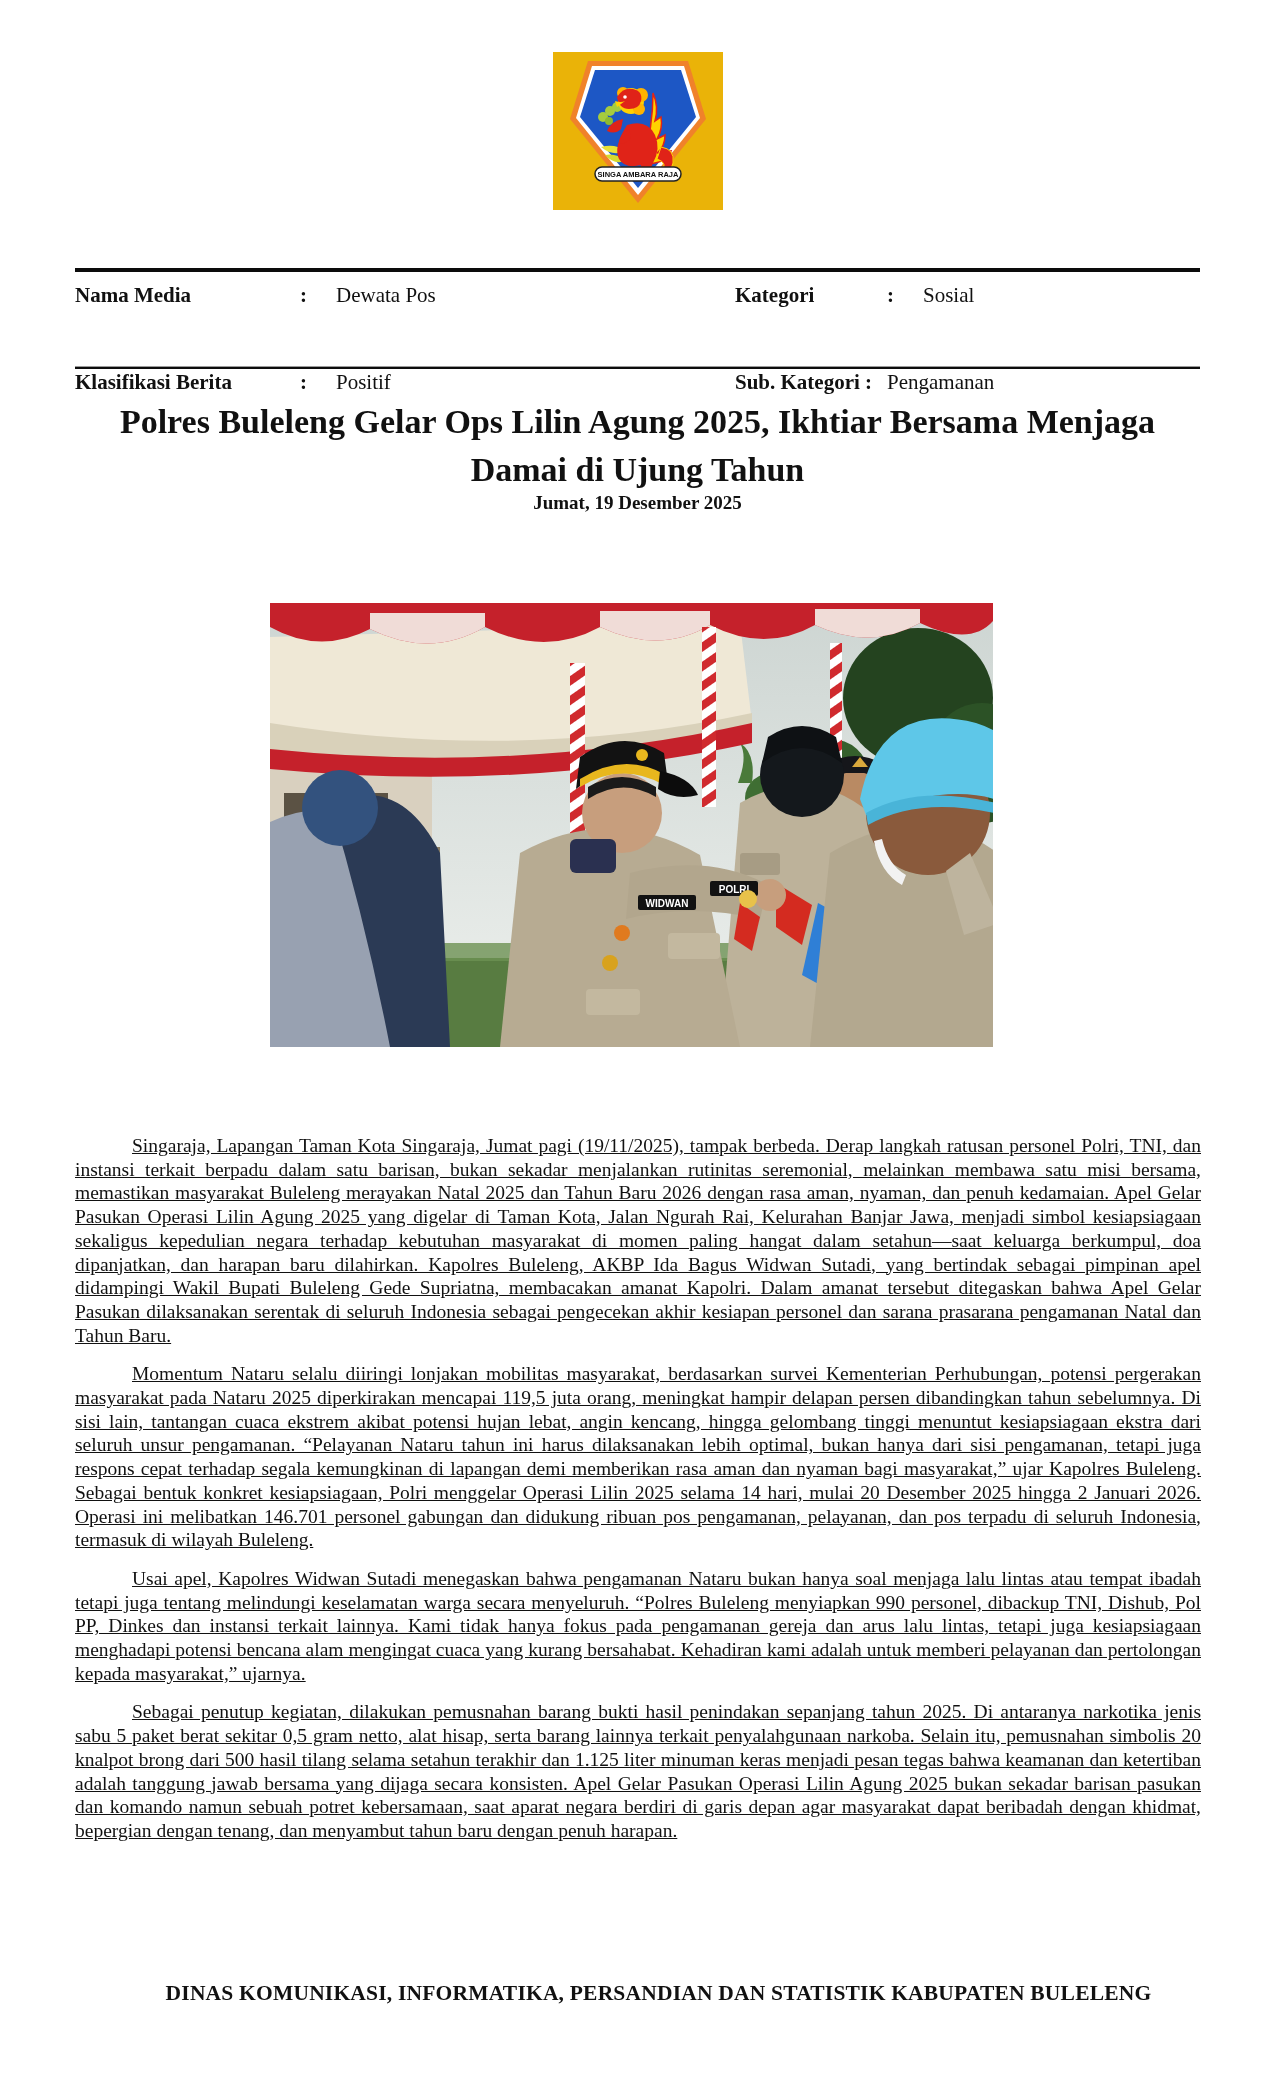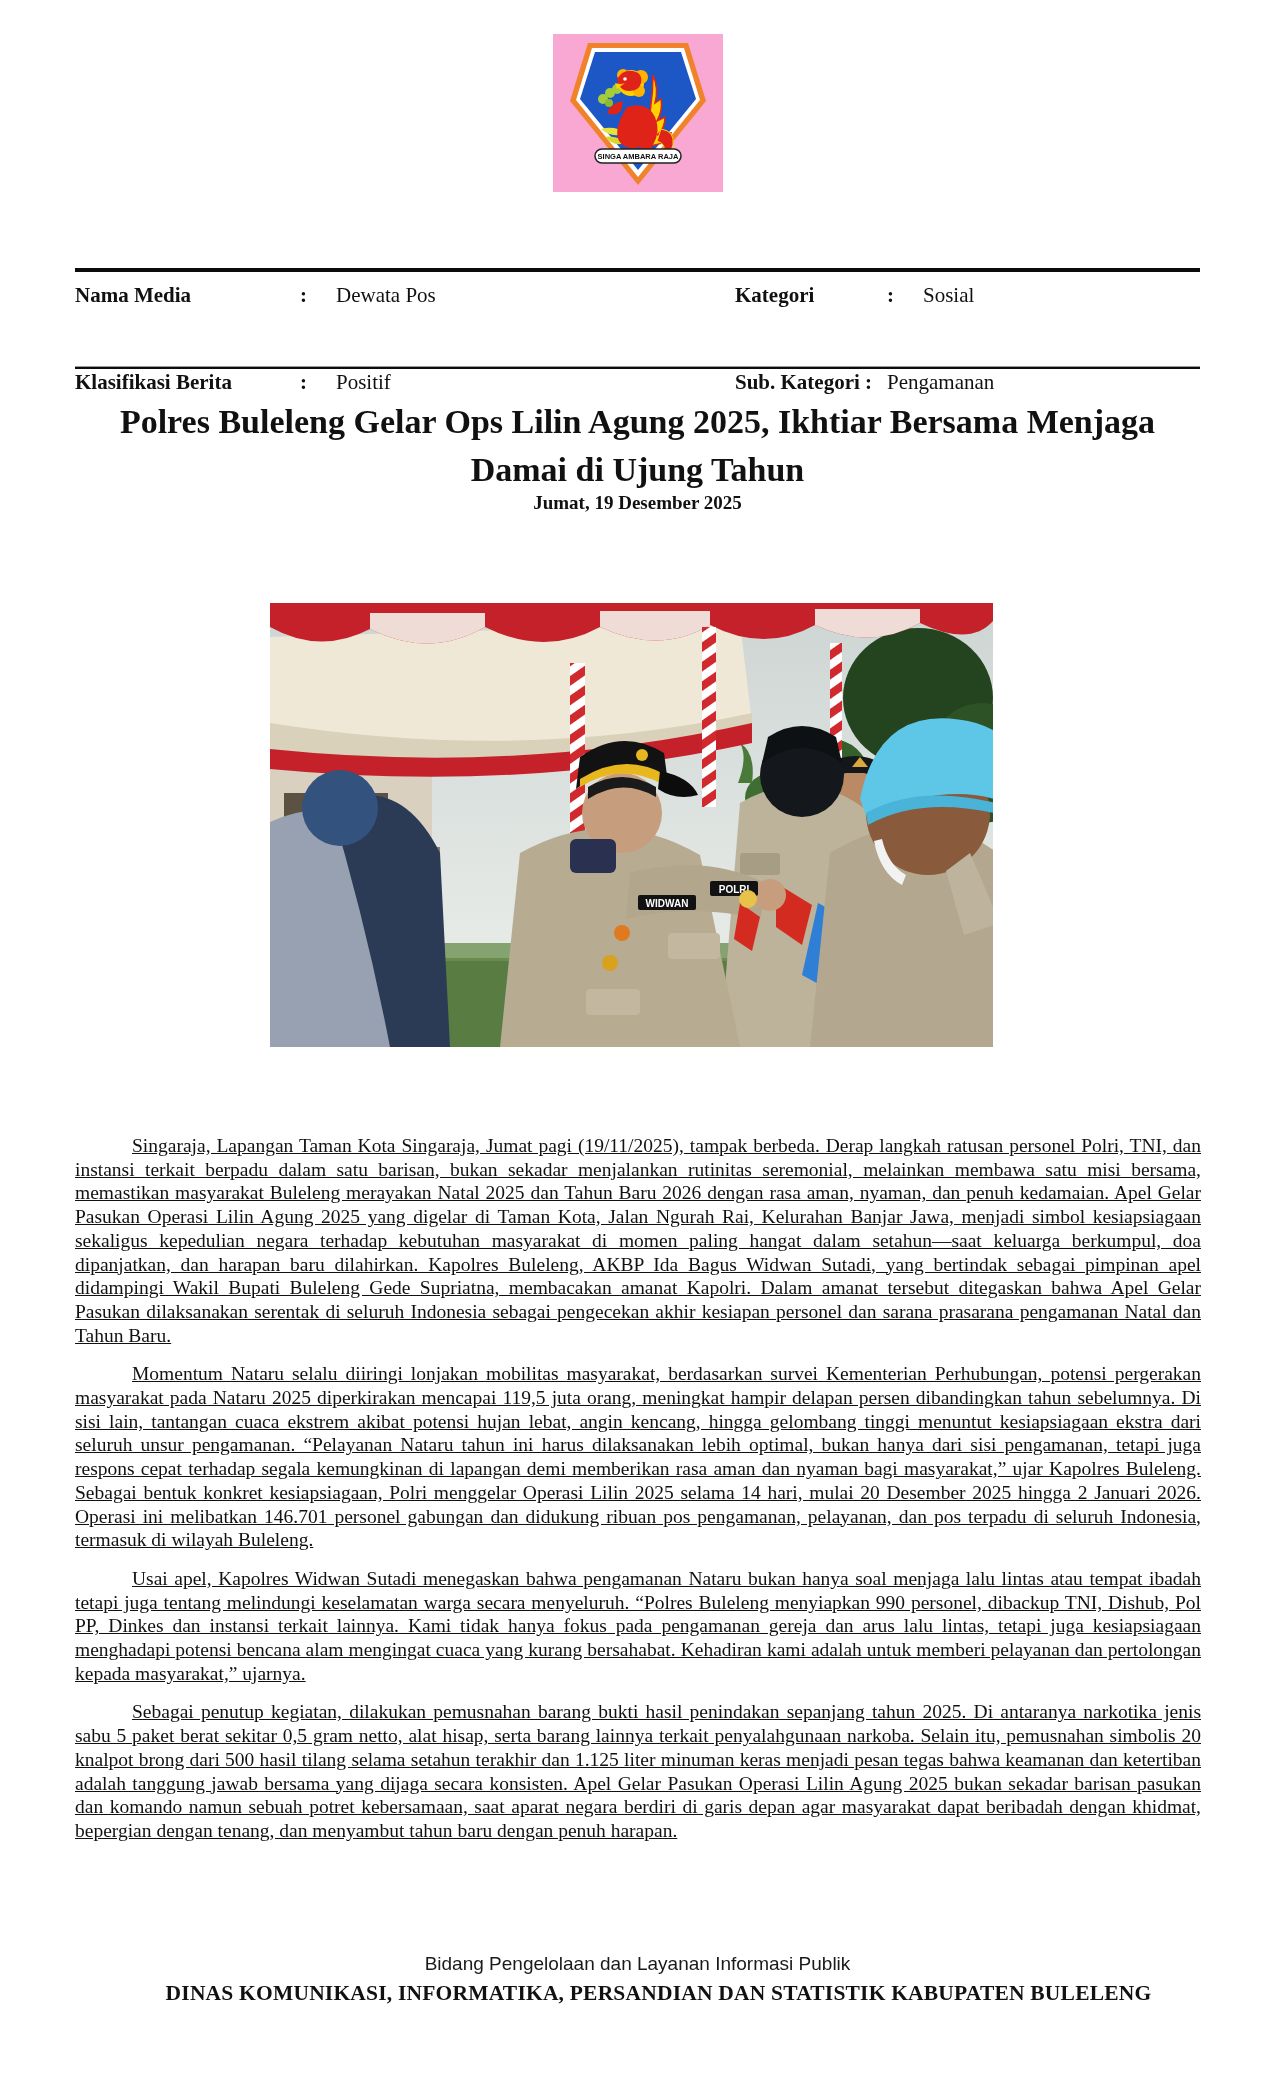--- a/index.html
+++ b/index.html
@@ -6,22 +6,22 @@
   .page{
     position:relative;
     width:1275px;height:2100px;
     background:#ffffff;
     font-family:"Liberation Serif", serif;
     color:#111;
     overflow:hidden;
   }
   
   .logo-wrap{
-    position:absolute;top:34px;left:50%;transform:translateX(-50%);
-    width:170px;height:158px;background:#f9a8d4;
+    position:absolute;top:52px;left:50%;transform:translateX(-50%);
+    width:170px;height:158px;background:#eab308;
     display:flex;align-items:center;justify-content:center;
   }
   .kliping-title{
     position:absolute;top:220px;left:0;width:100%;
     text-align:center;font-weight:bold;font-size:33px;letter-spacing:.5px;
     white-space:nowrap;
   }
   .rule1{position:absolute;top:268px;left:75px;right:75px;height:0;border-top:4px solid #0c0c0c;}
   .rule2{position:absolute;top:366px;left:75px;right:75px;height:0;border-top:1px solid #9a9a9a;border-bottom:2px solid #0c0c0c;}
   .meta-row{position:absolute;left:75px;right:75px;display:flex;font-size:21px;}
@@ -267,16 +267,15 @@
   </div>
 
   <div class="body-text">
     <p>Singaraja, Lapangan Taman Kota Singaraja, Jumat pagi (19/11/2025), tampak berbeda. Derap langkah ratusan personel Polri, TNI, dan instansi terkait berpadu dalam satu barisan, bukan sekadar menjalankan rutinitas seremonial, melainkan membawa satu misi bersama, memastikan masyarakat Buleleng merayakan Natal 2025 dan Tahun Baru 2026 dengan rasa aman, nyaman, dan penuh kedamaian. Apel Gelar Pasukan Operasi Lilin Agung 2025 yang digelar di Taman Kota, Jalan Ngurah Rai, Kelurahan Banjar Jawa, menjadi simbol kesiapsiagaan sekaligus kepedulian negara terhadap kebutuhan masyarakat di momen paling hangat dalam setahun—saat keluarga berkumpul, doa dipanjatkan, dan harapan baru dilahirkan. Kapolres Buleleng, AKBP Ida Bagus Widwan Sutadi, yang bertindak sebagai pimpinan apel didampingi Wakil Bupati Buleleng Gede Supriatna, membacakan amanat Kapolri. Dalam amanat tersebut ditegaskan bahwa Apel Gelar Pasukan dilaksanakan serentak di seluruh Indonesia sebagai pengecekan akhir kesiapan personel dan sarana prasarana pengamanan Natal dan Tahun Baru.</p>
     <p>Momentum Nataru selalu diiringi lonjakan mobilitas masyarakat, berdasarkan survei Kementerian Perhubungan, potensi pergerakan masyarakat pada Nataru 2025 diperkirakan mencapai 119,5 juta orang, meningkat hampir delapan persen dibandingkan tahun sebelumnya. Di sisi lain, tantangan cuaca ekstrem akibat potensi hujan lebat, angin kencang, hingga gelombang tinggi menuntut kesiapsiagaan ekstra dari seluruh unsur pengamanan. “Pelayanan Nataru tahun ini harus dilaksanakan lebih optimal, bukan hanya dari sisi pengamanan, tetapi juga respons cepat terhadap segala kemungkinan di lapangan demi memberikan rasa aman dan nyaman bagi masyarakat,” ujar Kapolres Buleleng. Sebagai bentuk konkret kesiapsiagaan, Polri menggelar Operasi Lilin 2025 selama 14 hari, mulai 20 Desember 2025 hingga 2 Januari 2026. Operasi ini melibatkan 146.701 personel gabungan dan didukung ribuan pos pengamanan, pelayanan, dan pos terpadu di seluruh Indonesia, termasuk di wilayah Buleleng.</p>
     <p>Usai apel, Kapolres Widwan Sutadi menegaskan bahwa pengamanan Nataru bukan hanya soal menjaga lalu lintas atau tempat ibadah tetapi juga tentang melindungi keselamatan warga secara menyeluruh. “Polres Buleleng menyiapkan 990 personel, dibackup TNI, Dishub, Pol PP, Dinkes dan instansi terkait lainnya. Kami tidak hanya fokus pada pengamanan gereja dan arus lalu lintas, tetapi juga kesiapsiagaan menghadapi potensi bencana alam mengingat cuaca yang kurang bersahabat. Kehadiran kami adalah untuk memberi pelayanan dan pertolongan kepada masyarakat,” ujarnya.</p>
     <p>Sebagai penutup kegiatan, dilakukan pemusnahan barang bukti hasil penindakan sepanjang tahun 2025. Di antaranya narkotika jenis sabu 5 paket berat sekitar 0,5 gram netto, alat hisap, serta barang lainnya terkait penyalahgunaan narkoba. Selain itu, pemusnahan simbolis 20 knalpot brong dari 500 hasil tilang selama setahun terakhir dan 1.125 liter minuman keras menjadi pesan tegas bahwa keamanan dan ketertiban adalah tanggung jawab bersama yang dijaga secara konsisten. Apel Gelar Pasukan Operasi Lilin Agung 2025 bukan sekadar barisan pasukan dan komando namun sebuah potret kebersamaan, saat aparat negara berdiri di garis depan agar masyarakat dapat beribadah dengan khidmat, bepergian dengan tenang, dan menyambut tahun baru dengan penuh harapan.</p>
   </div>
 
 
-  <div class="footer-line1">Bidang Pengelolaan dan Layanan Informasi Publik</div>
   <div class="footer-line2">DINAS KOMUNIKASI, INFORMATIKA, PERSANDIAN DAN STATISTIK KABUPATEN BULELENG</div>
 
 </div>
 
 </body></html>

